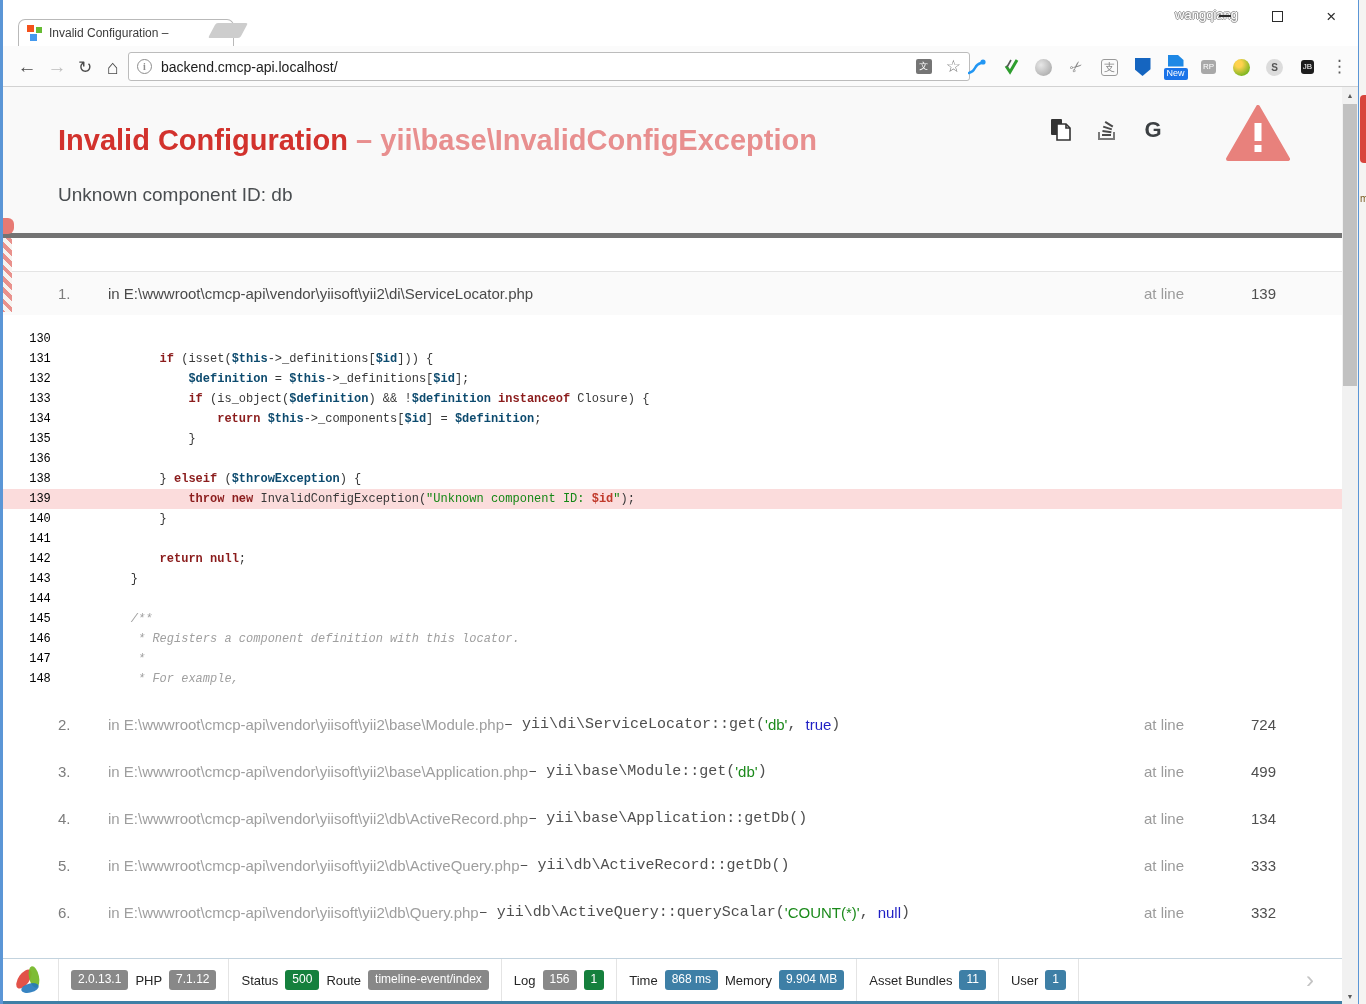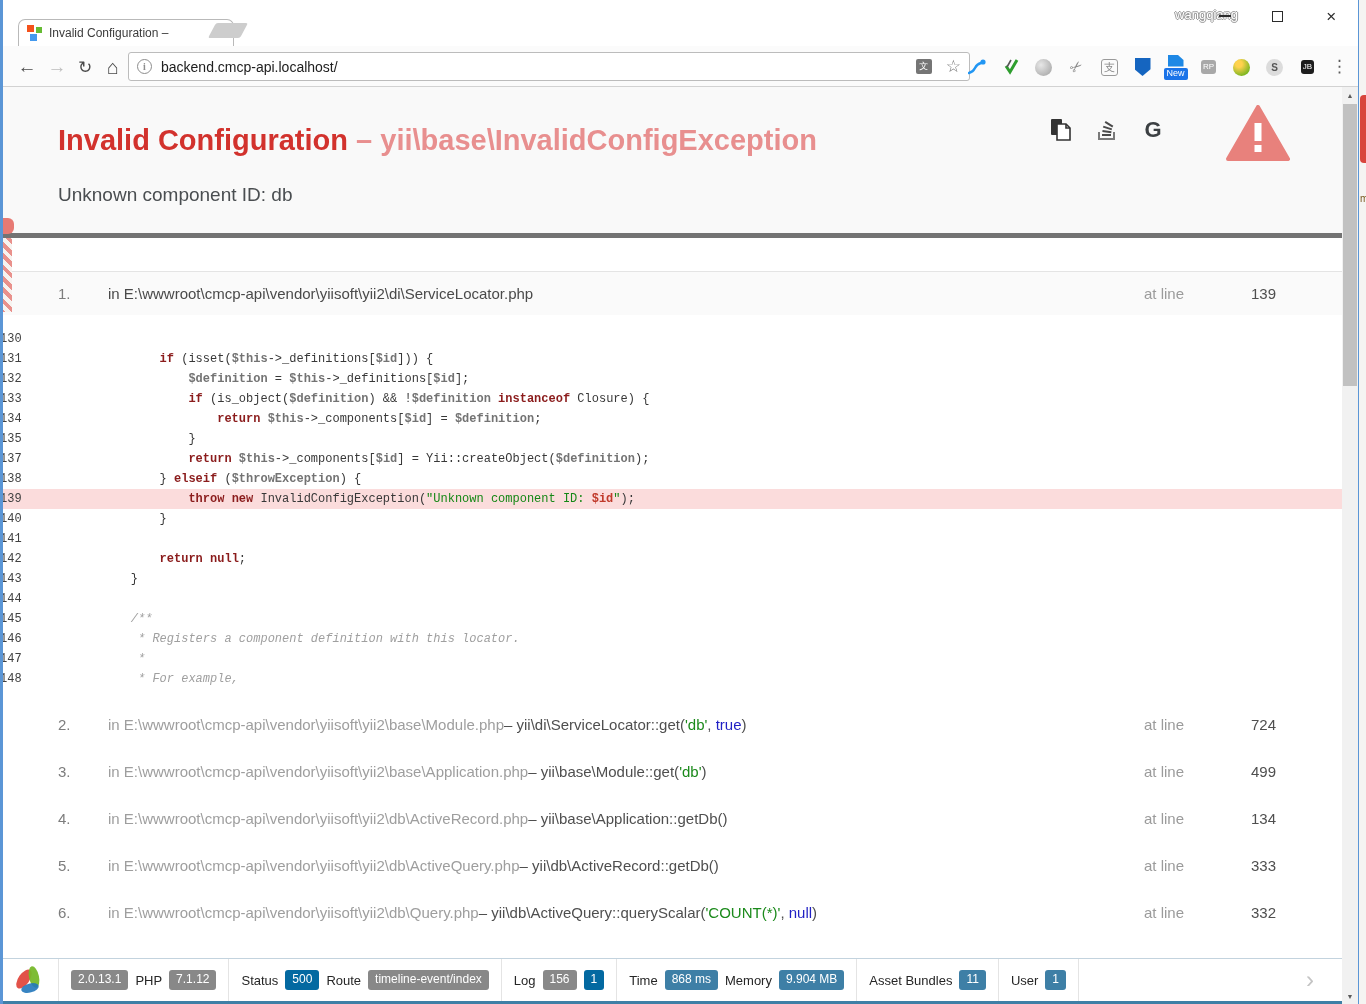--- a/index.html
+++ b/index.html
@@ -76,49 +76,49 @@
   .g-glyph { font-size:22px; font-weight:bold; color:#3c4043; }
   #warn-triangle { position:absolute; top:18px; right:52px; }
   
   #call-stack { margin-top:33px; }
   .frame-row { display:flex; align-items:center; font-size:15px; height:47px; padding-left:58px; padding-right:66px; }
   .frame-row.first { background:#fafafa; border-top:1px solid #e4e4e4; height:44px; }
   .idx { width:50px; color:#7d7d7d; flex:0 0 50px; }
   .file { color:#9e9e9e; }
   .file.dark { color:#4a4a4a; }
   .mtk { white-space:pre; }
-  .tk-d { color:#4f4f4f; }
+  .tk-d { color:#4f4f4f;font-family:Liberation Mono, monospace; }
   .tk-s { color:#1b8a1b; }
   .tk-b { color:#1f1fc4; }
   .at-line { margin-left:auto; width:132px; display:flex; justify-content:space-between; flex:0 0 132px; }
   .at-label { color:#9b9b9b; }
   .at-num { color:#4f4f4f; }
   
   #code-wrap { padding:14px 0 12px 0; }
   .code-line { display:flex; height:20px; align-items:center; font-family:"Liberation Mono","DejaVu Sans Mono",monospace; font-size:12px; }
   .code-line.hl { background:#fbdcdc; }
-  .ln { width:80px; flex:0 0 80px; text-align:left; color:#404040; font-size:12px; }
+  .ln { width:80px; flex:0 0 80px; text-align:center; color:#000000; font-size:12px; }
   .code-text { white-space:pre; margin-left:22px; color:#383838; }
   .tok-p { color:#383838; }
   .tok-k { color:#8b1c1c; font-weight:bold; }
-  .tok-v { color:#737373; font-weight:bold; }
+  .tok-v { color:#0c4a6e; font-weight:bold; }
   .tok-s { color:#158715; }
   .tok-x { color:#c03a2b; font-weight:bold; }
   .tok-c { color:#9f9f9f; font-style:italic; }
   
   #debugbar {
     position:absolute; bottom:0; left:0; width:1342px; height:46px; background:#fff;
     border-top:1px solid #c3d3de; border-bottom:3px solid #3e7fa6; display:flex; align-items:stretch;
   }
   .tb-block { display:flex; align-items:center; padding:0 12px; border-right:1px solid #e4e4e4; gap:7px; white-space:nowrap; }
   #logo-block { padding:0 14px; }
   .tb-label { font-size:13px; color:#262626; }
   .badge { font-size:12px; color:#fff; border-radius:3px; padding:3px 7px; line-height:1.15; }
   .b-gray { background:#888888; }
-  .b-red { background:#0369a1; }
+  .b-red { background:#15803d; }
   .b-blue { background:#3e7fa6; }
   #tb-chevron { margin-left:auto; align-self:center; font-size:24px; color:#c4c4c4; padding-right:28px; }
   
   #scrollbar { position:absolute; top:87px; right:8px; width:16px; height:917px; background:#f1f1f1; }
   .sb-arrow { position:absolute; left:0; width:16px; height:16px; display:flex; align-items:center; justify-content:center; font-size:7px; color:#5a5a5a; }
   #sb-up { top:0; }
   #sb-down { bottom:0; }
   #sb-thumb { position:absolute; top:17px; left:1px; width:14px; height:282px; background:#c1c1c1; }
   #left-sliver { position:absolute; top:0; left:0; width:3px; height:1004px; background:#5b96d6; z-index:50; }
   .l-frag1 { position:absolute; top:218px; left:0; width:14px; height:16px; background:#e77a74; border-radius:0 6px 6px 0; }
@@ -270,22 +270,22 @@
         </div>
         <div class="code-line">
           <span class="ln">134</span>
           <span class="code-text"><span class="tok-p">                </span><span class="tok-k">return</span><span class="tok-p"> </span><span class="tok-v">$this</span><span class="tok-p">-&gt;_components[</span><span class="tok-v">$id</span><span class="tok-p">] = </span><span class="tok-v">$definition</span><span class="tok-p">;</span></span>
         </div>
         <div class="code-line">
           <span class="ln">135</span>
           <span class="code-text"><span class="tok-p">            }</span></span>
         </div>
         <div class="code-line">
-          <span class="ln">137</span>
-          <span class="code-text"><span class="tok-p">            </span><span class="tok-k">return</span><span class="tok-p"> </span><span class="tok-v">$this</span><span class="tok-p">-&gt;_components[</span><span class="tok-v">$id</span><span class="tok-p">] = Yii::createObject(</span><span class="tok-v">$definition</span><span class="tok-p">);</span></span>
+          <span class="ln">136</span>
+          <span class="code-text"></span>
         </div>
         <div class="code-line">
           <span class="ln">138</span>
           <span class="code-text"><span class="tok-p">        } </span><span class="tok-k">elseif</span><span class="tok-p"> (</span><span class="tok-v">$throwException</span><span class="tok-p">) {</span></span>
         </div>
         <div class="code-line hl">
           <span class="ln">139</span>
           <span class="code-text"><span class="tok-p">            </span><span class="tok-k">throw</span><span class="tok-p"> </span><span class="tok-k">new</span><span class="tok-p"> InvalidConfigException(</span><span class="tok-s">"Unknown component ID: </span><span class="tok-x">$id</span><span class="tok-s">"</span><span class="tok-p">);</span></span>
         </div>
         <div class="code-line">

